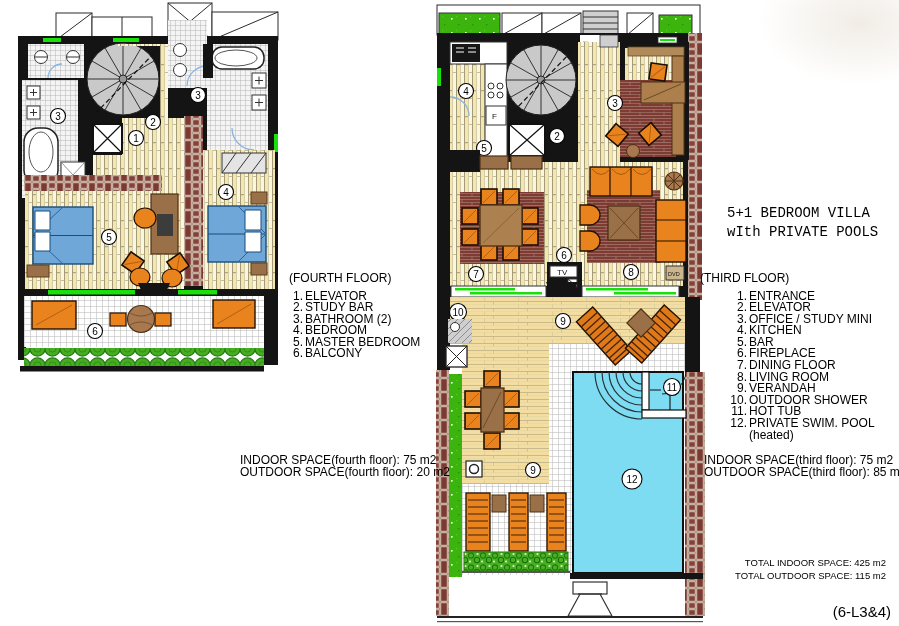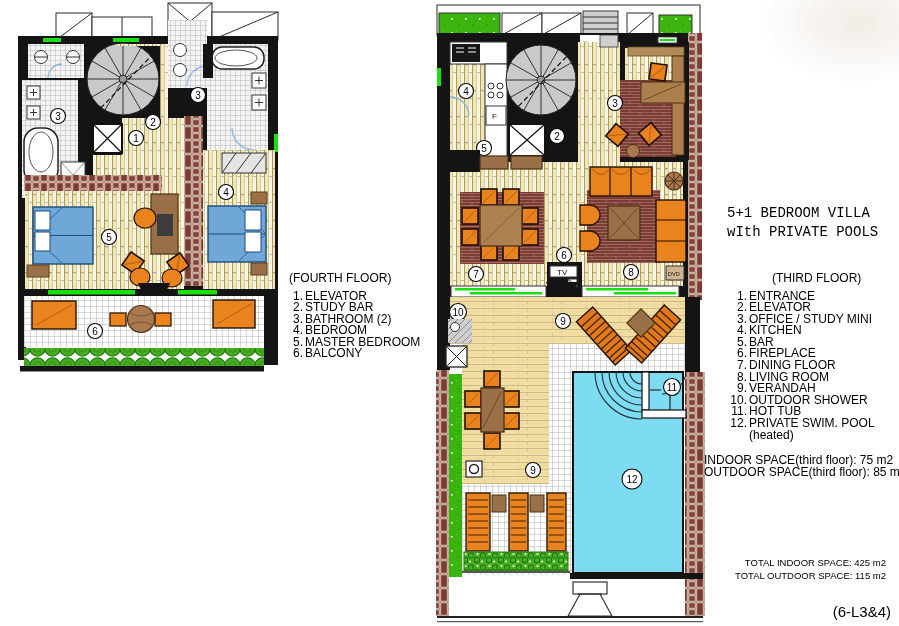--- a/index.html
+++ b/index.html
@@ -481,23 +481,25 @@
       </div>
 <div class="li">
         <span class="n">5.</span>
         <span>MASTER BEDROOM</span>
       </div>
 <div class="li">
         <span class="n">6.</span>
         <span>BALCONY</span>
       </div>
 </div>
+<div class="txt" style="left:240px;top:455px;width:178px;text-align:right;">
+INDOOR SPACE(fourth floor): 75 m2<br>OUTDOOR SPACE(fourth floor): 20 m2</div>
 
 <div class="txt" style="left:727px;top:204px;font-size:14px;line-height:19px;font-family:Liberation Mono, monospace;">5+1 BEDROOM VILLA<br>wIth PRIVATE POOLS</div>
-<div class="txt" style="left:772px;top:273px;">(THIRD FLOOR)</div>
+<div class="txt" style="left:700px;top:273px;">(THIRD FLOOR)</div>
 <div class="txt" style="left:724px;top:290.5px;">
 <div class="li">
         <span class="n">1.</span>
         <span>ENTRANCE</span>
       </div>
 <div class="li">
         <span class="n">2.</span>
         <span>ELEVATOR</span>
       </div>
 <div class="li">

